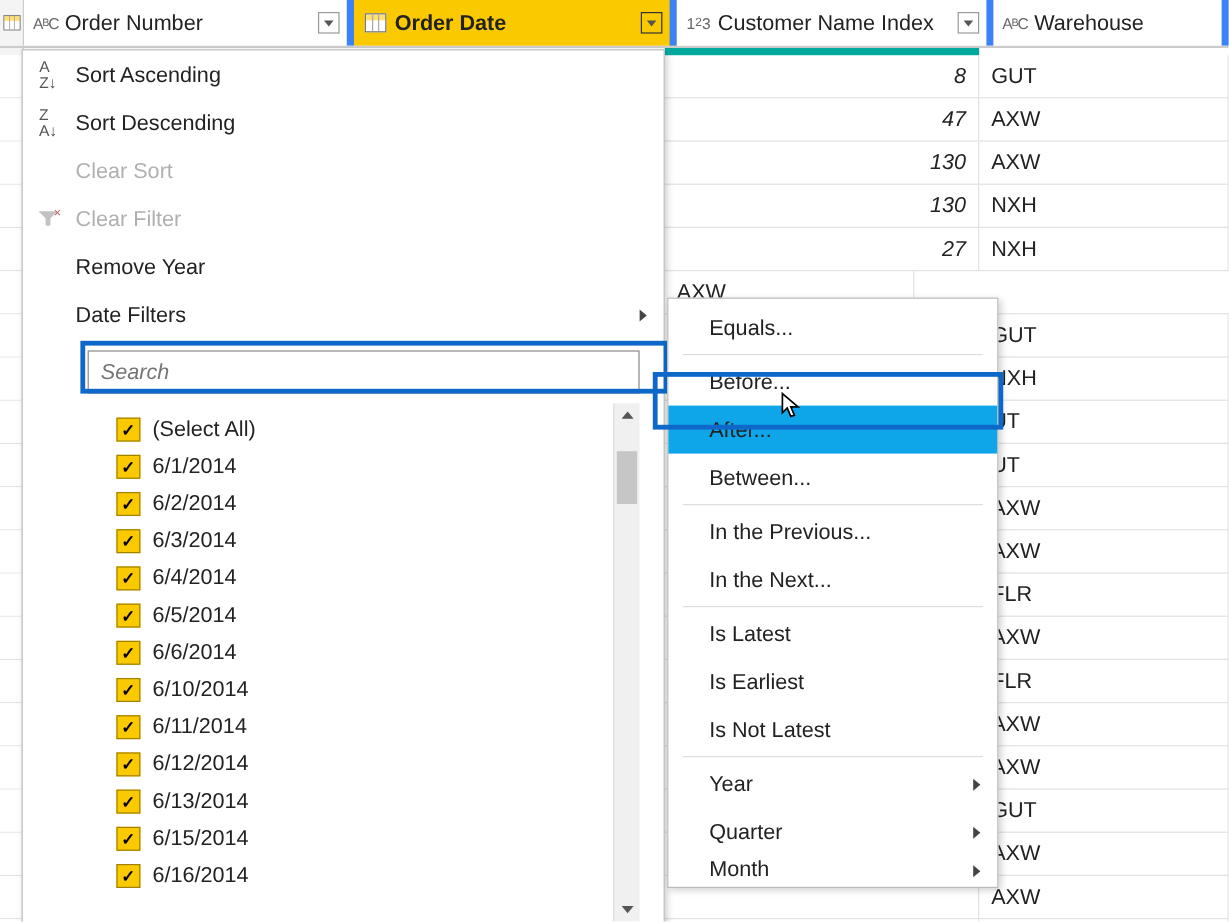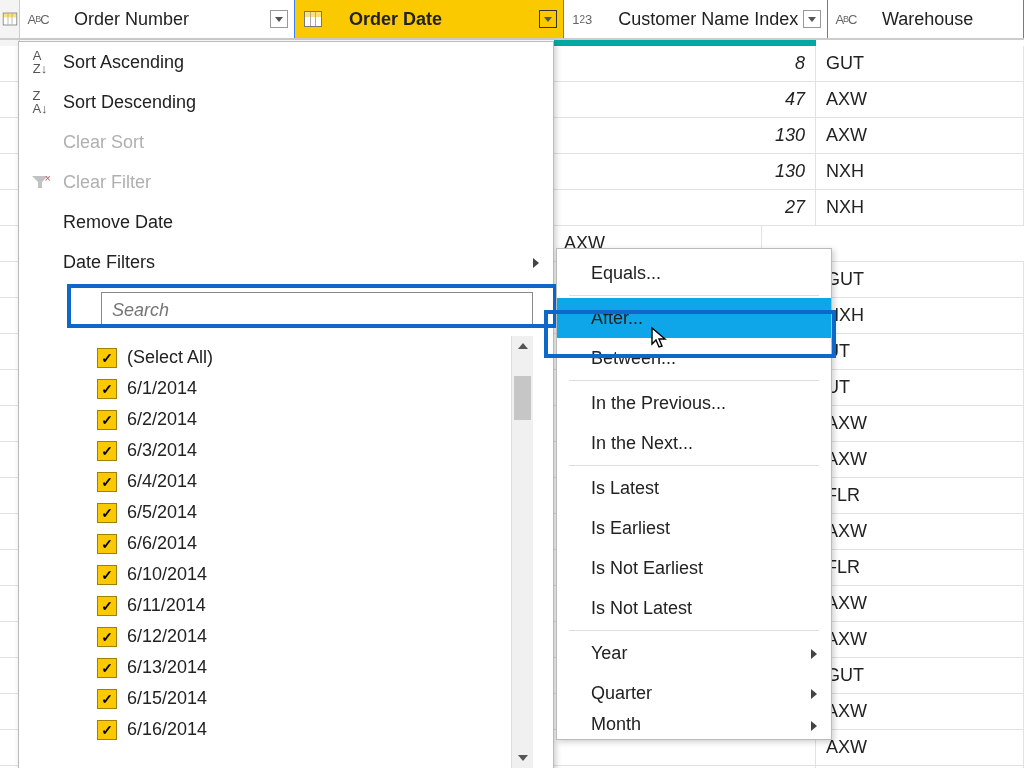--- a/index.html
+++ b/index.html
@@ -1,20 +1,20 @@
 <!DOCTYPE html>
 <html><head>
 <meta charset="utf-8">
 <style>
 *{box-sizing:border-box;margin:0;padding:0;font-family:"Segoe UI",Arial,sans-serif}
 body{background:#fff;overflow:hidden;width:1024px;height:768px;position:relative;font-size:18px;color:#222}
 .grid{position:absolute;left:0;top:0;right:0}
 .hdr-row{display:flex;height:40px;border-bottom:2px solid #ccc}
 .row-head{width:20px;border-right:1px solid #ccc;background:#f4f4f4}
-.col{display:flex;align-items:center;border-right:1px solid #3b82f6;background:#fff;padding:0 6px;gap:24px;position:relative}
+.col{display:flex;align-items:center;border-right:6px solid #3b82f6;background:#fff;padding:0 6px;gap:4px;position:relative}
 .col .type-ic{width:24px;height:20px;display:flex;align-items:center;justify-content:center}
 .col .dd{position:absolute;right:6px;top:10px;width:18px;height:18px;border:1px solid #999;display:flex;align-items:center;justify-content:center}
 .col .dd:after{content:"";border-left:4px solid transparent;border-right:4px solid transparent;border-top:5px solid #555}
 .col.sel{background:#FBC900}
 .col.sel .dd{border-color:#333}
 .c1{width:292px}
 .c2{width:286px}
 .c3{width:280px}
 .c4{width:208px}
 .data-area{position:absolute;left:0;top:40px;right:0}
@@ -27,21 +27,21 @@
 .data-row .cc.c4b{width:208px}
 .spacer12{width:534px}
 
 
 .menu1{position:absolute;left:18px;top:41px;width:536px;background:#fff;border:1px solid #bbb;box-shadow:2px 2px 6px rgba(0,0,0,.2);}
 .menu1 .mi{display:flex;align-items:center;height:40px;padding:0 10px 0 44px;position:relative;cursor:default}
 .menu1 .mi .mic{position:absolute;left:8px;top:8px;width:26px;height:24px;display:flex;align-items:center;justify-content:center}
 .menu1 .mi.disabled{color:#b0b0b0}
 .menu1 .mi .arr{position:absolute;right:14px;top:16px;border-top:5px solid transparent;border-bottom:5px solid transparent;border-left:6px solid #444}
 .menu1 .hl{position:absolute;left:48px;top:242px;width:490px;height:44px;border:4px solid #0D68C9;pointer-events:none}
-.menu1 .search{margin:10px 20px 8px 82px}
+.menu1 .search{margin:10px 20px 8px 54px}
 .menu1 .search input{width:100%;height:36px;border:1px solid #888;padding:0 10px;font-size:18px;font-style:italic;color:#888}
 .menu1 .listwrap{position:relative;margin:4px 20px 12px 54px;height:432px}
 .menu1 .list{position:absolute;left:0;right:22px;top:0;bottom:0;padding:6px 0 0 24px}
 .menu1 .list .li{display:flex;align-items:center;height:31px;gap:10px}
 .menu1 .chk{width:20px;height:20px;background:#FBC900;border:1px solid #a08000;display:flex;align-items:center;justify-content:center;color:#000;font-weight:bold;font-size:14px}
 .menu1 .sb{position:absolute;right:0;top:0;bottom:0;width:22px;background:#f0f0f0;border-left:1px solid #ddd}
 .menu1 .sb .up,.menu1 .sb .dn{height:20px;display:flex;align-items:center;justify-content:center}
 .menu1 .sb .up:before{content:"";border-left:5px solid transparent;border-right:5px solid transparent;border-bottom:6px solid #555}
 .menu1 .sb .dn{position:absolute;bottom:0;left:0;right:0}
 .menu1 .sb .dn:before{content:"";border-left:5px solid transparent;border-right:5px solid transparent;border-top:6px solid #555}
@@ -254,21 +254,21 @@
   </div>
   <div class="mi disabled">
     <span class="mic">
         <span class="funnel">
           <span class="x">×</span>
         </span>
       </span>
     <span>Clear Filter</span>
   </div>
   <div class="mi">
-    <span>Remove Date</span>
+    <span>Remove Year</span>
   </div>
   <div class="mi">
     <span>Date Filters</span>
     <span class="arr"></span>
   </div>
   <div class="hl"></div>
 
   <div class="search">
     <input placeholder="Search" style="">
   </div>
@@ -334,42 +334,42 @@
       <div class="dn"></div>
     </div>
   </div>
 </div>
 
 <div class="menu2">
   <div class="mi">
       <span>Equals...</span>
     </div>
   <div class="sep"></div>
+  <div class="mi">
+      <span>Before...</span>
+    </div>
   <div class="mi hover">
       <span>After...</span>
     </div>
   <div class="mi">
       <span>Between...</span>
     </div>
   <div class="sep"></div>
   <div class="mi">
       <span>In the Previous...</span>
     </div>
   <div class="mi">
       <span>In the Next...</span>
     </div>
   <div class="sep"></div>
   <div class="mi">
       <span>Is Latest</span>
     </div>
   <div class="mi">
       <span>Is Earliest</span>
-    </div>
-  <div class="mi">
-      <span>Is Not Earliest</span>
     </div>
   <div class="mi">
       <span>Is Not Latest</span>
     </div>
   <div class="sep"></div>
   <div class="mi">
       <span>Year</span>
       <span class="arr"></span>
     </div>
   <div class="mi">

